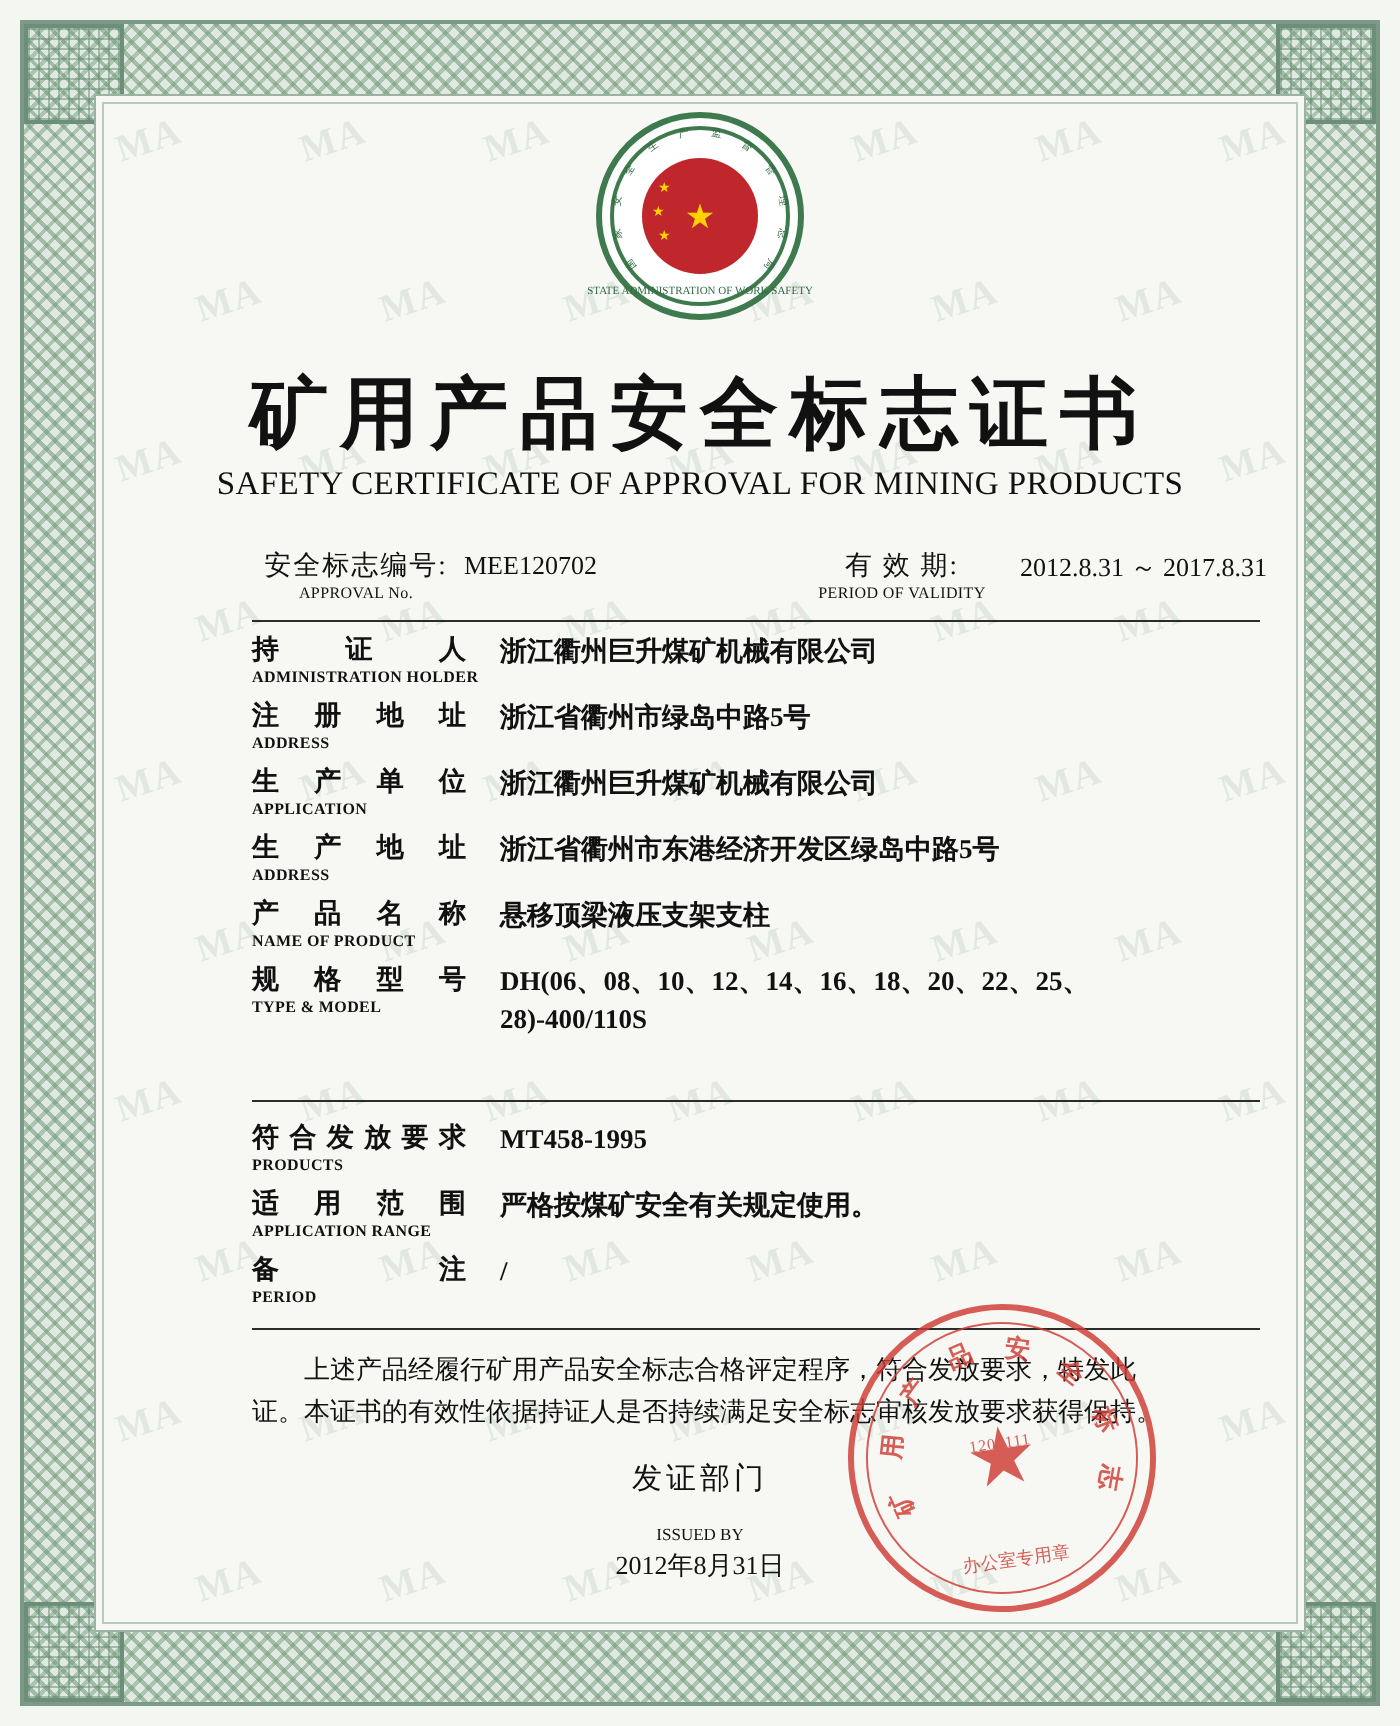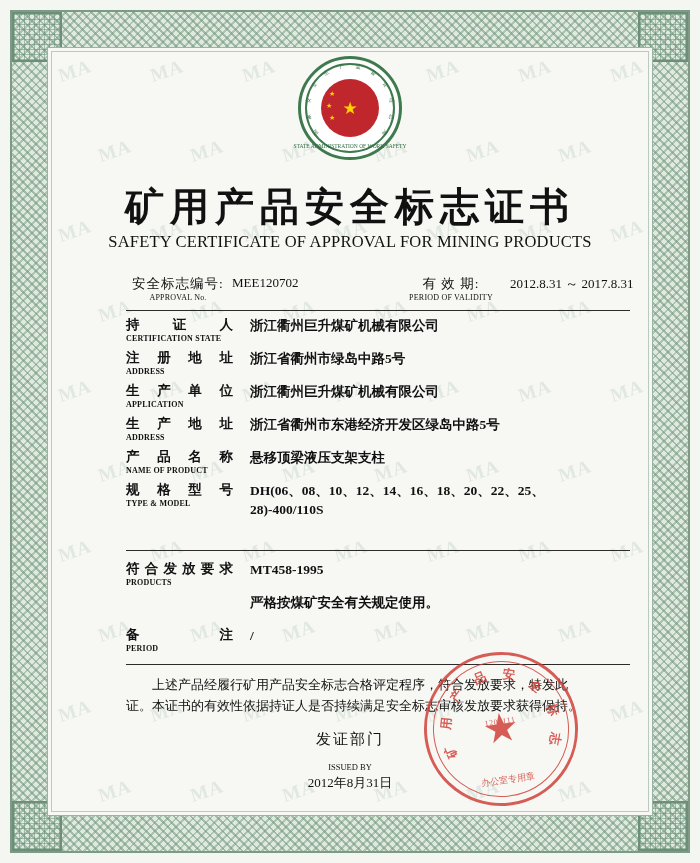--- a/index.html
+++ b/index.html
@@ -465,21 +465,21 @@
       </div>
       <div class="val pv-value">2012.8.31 ～ 2017.8.31</div>
     </div>
 
     <div class="rule" style="top:258px;"></div>
 
     <div class="fields" id="fields-1">
         <div class="field">
           <div class="f-label">
             <span class="lbl-cn">持 证 人</span>
-            <span class="lbl-en" style="display: block;">CERTIFICATION STATE</span>
+            <span class="lbl-en" style="display: block;">ADMINISTRATION HOLDER</span>
           </div>
           <div class="f-value"><span>浙江衢州巨升煤矿机械有限公司</span></div>
         </div>
         <div class="field">
           <div class="f-label">
             <span class="lbl-cn">注 册 地 址</span>
             <span class="lbl-en" style="display: block;">ADDRESS</span>
           </div>
           <div class="f-value"><span>浙江省衢州市绿岛中路5号</span></div>
         </div>
@@ -517,20 +517,24 @@
 
     <div class="fields" id="fields-2" style="top:508px;">
         <div class="field">
           <div class="f-label">
             <span class="lbl-cn">符合发放要求</span>
             <span class="lbl-en" style="display: block;">PRODUCTS</span>
           </div>
           <div class="f-value"><span>MT458-1995</span></div>
         </div>
         <div class="field">
+          <div class="f-label">
+            <span class="lbl-cn">适 用 范 围</span>
+            <span class="lbl-en" style="display: block;">APPLICATION RANGE</span>
+          </div>
           <div class="f-value"><span>严格按煤矿安全有关规定使用。</span></div>
         </div>
         <div class="field">
           <div class="f-label">
             <span class="lbl-cn">备 注</span>
             <span class="lbl-en" style="display: block;">PERIOD</span>
           </div>
           <div class="f-value"><span>/</span></div>
         </div>
       </div>

